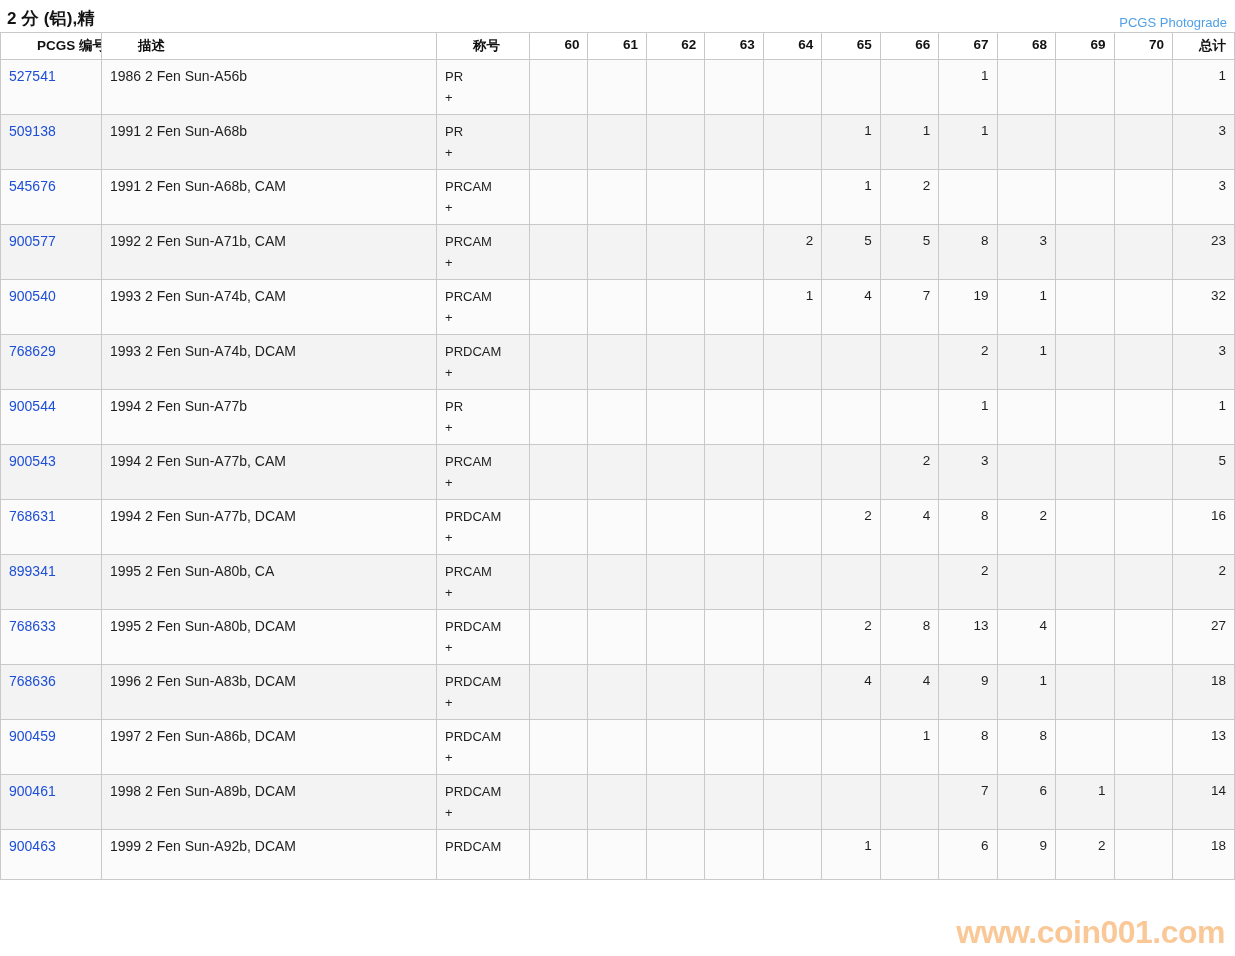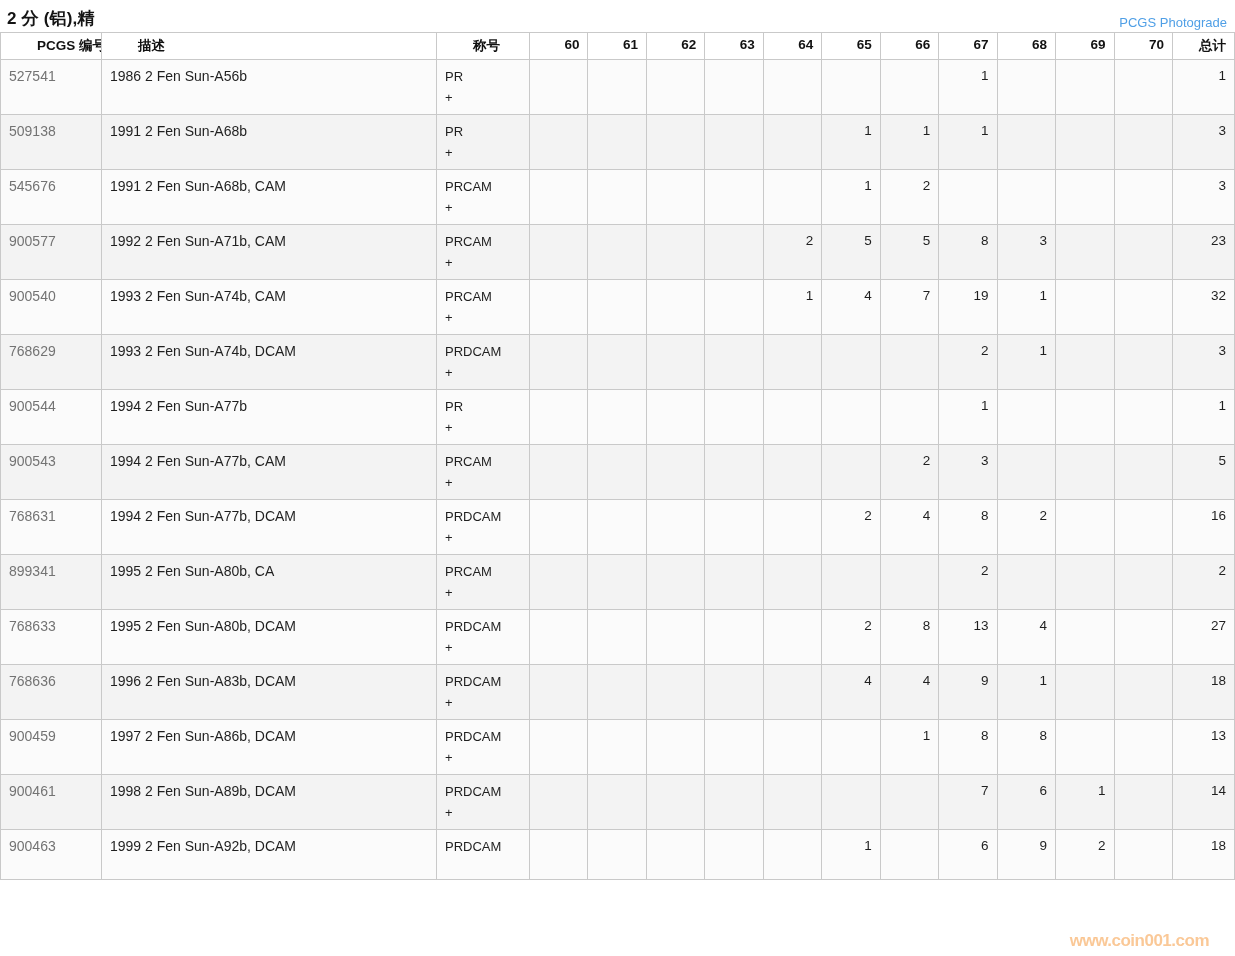--- a/index.html
+++ b/index.html
@@ -63,31 +63,31 @@
   .pop td {
     padding: 6px 8px;
     font-size: 14px;
     color: #1f1f1f;
     line-height: 20px;
   }
   .pop td.right { text-align: right; font-size: 13.5px; }
   .pop td.desig { font-size: 13px; line-height: 21px; }
 
   a.num-link {
-    color: #737373;
+    color: #1d4ed8;
     text-decoration: none;
     cursor: pointer;
     margin-top: 46px;
   }
 
   .watermark {
     position: absolute;
-    right: 26px;
+    right: 10px;
     bottom: 5px;
-    font-size: 17px;
+    font-size: 32px;
     font-weight: bold;
     letter-spacing: -0.5px;
     color: rgba(245, 154, 66, 0.55);
     pointer-events: none;
   }
 </style>
 </head>
 <body>
 
 <div class="page">

